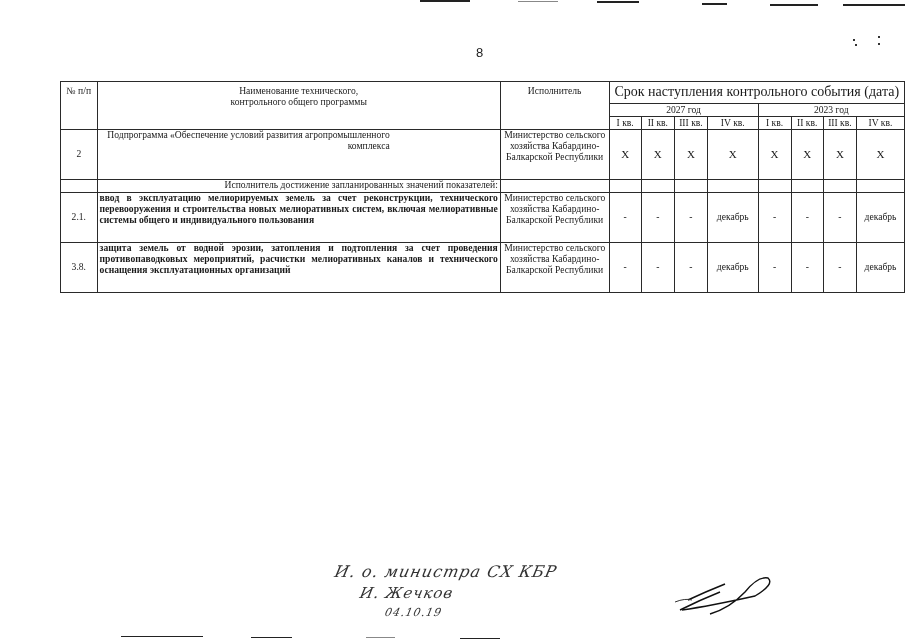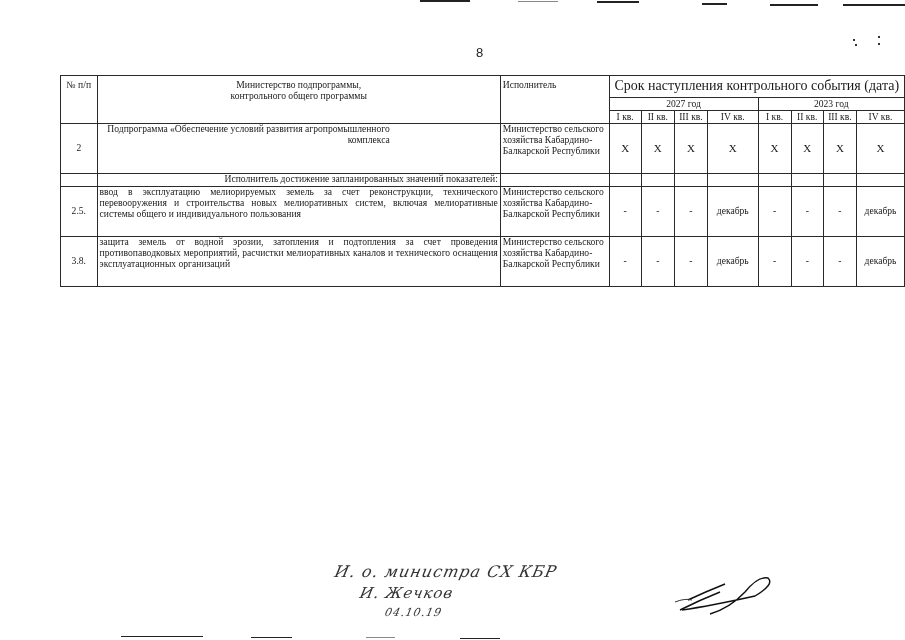--- a/index.html
+++ b/index.html
@@ -5,29 +5,29 @@
   html, body { margin: 0; padding: 0; background: #ffffff; }
   body { width: 905px; height: 640px; position: relative; overflow: hidden;
          font-family: "Liberation Serif", "DejaVu Serif", serif; color: #1a1a1a; }
   .scanline { position: absolute; height: 2px; background: #222; }
   .scanline.gray { background: #888; height: 1px; }
   .page-num { position: absolute; left: 476px; top: 45px; font-family: "Liberation Sans", sans-serif;
               font-size: 13px; color: #222; }
   .specks { position: absolute; left: 850px; top: 36px; width: 30px; height: 14px; }
   .specks span { position: absolute; width: 2px; height: 2px; background: #333; }
 
-  table.doc { position: absolute; left: 60px; top: 75px; border-collapse: collapse;
+  table.doc { position: absolute; left: 60px; top: 81px; border-collapse: collapse;
               font-size: 9.6px; line-height: 10.8px; }
   table.doc td { border: 1px solid #2a2a2a; padding: 0 2px; vertical-align: top; }
   .c-num { width: 34px; text-align: center; }
   .c-name { width: 319px; text-align: right; }
-  .c-exec { width: 110px; text-align: left; }
+  .c-exec { width: 110px; text-align: center; }
   .q { text-align: center; vertical-align: middle !important; padding: 0 !important; }
   .mid { vertical-align: middle !important; }
-  .just { text-align: justify; text-align-last: left; }
+  .just { text-align: justify; text-align-last: left; font-weight: bold; }
   .x { font-size: 11px; }
 
   .hand { position: absolute; font-family: "DejaVu Serif", serif; font-style: italic;
           color: #333; font-size: 15px; transform: skewX(-12deg); letter-spacing: 1px; }
   .signature { position: absolute; left: 670px; top: 570px; }
 </style>
 </head>
 <body>
 
 <div class="scanline" style="left:420px;top:0;width:50px;"></div>
@@ -45,21 +45,21 @@
     <span style="left:28px;top:7px"></span>
 </div>
 
 <table class="doc">
   <tbody>
       <tr style="height:22px">
     <td class="c-num mid" rowspan="3" style="vertical-align:top !important;padding-top:4px">
       <span>№ п/п</span>
     </td>
     <td class="c-name" rowspan="3" style="text-align:center;padding-top:4px">
-      <div>Министерство подпрограммы,</div>
+      <div>Наименование технического,</div>
       <div>контрольного общего программы</div>
     </td>
     <td class="c-exec" rowspan="3" style="padding-top:4px">Исполнитель</td>
     <td colspan="8" class="q" style="font-size:14px">Срок наступления контрольного события (дата)</td>
   </tr>
   <tr style="height:13px">
     <td colspan="4" class="q">2027 год</td>
     <td colspan="4" class="q">2023 год</td>
   </tr>
   <tr style="height:13px">
@@ -95,21 +95,21 @@
     <td class="q"></td>
     <td class="q"></td>
     <td class="q"></td>
     <td class="q"></td>
     <td class="q"></td>
     <td class="q"></td>
     <td class="q"></td>
   </tr>
 
   <tr style="height:50px">
-    <td class="c-num mid">2.5.</td>
+    <td class="c-num mid">2.1.</td>
     <td class="c-name just">ввод в эксплуатацию мелиорируемых земель за счет реконструкции, технического перевооружения и строительства новых мелиоративных систем, включая мелиоративные системы общего и индивидуального пользования</td>
     <td class="c-exec">Министерство сельского хозяйства Кабардино-Балкарской Республики</td>
     <td class="q">-</td>
     <td class="q">-</td>
     <td class="q">-</td>
     <td class="q">декабрь</td>
     <td class="q">-</td>
     <td class="q">-</td>
     <td class="q">-</td>
     <td class="q">декабрь</td>

